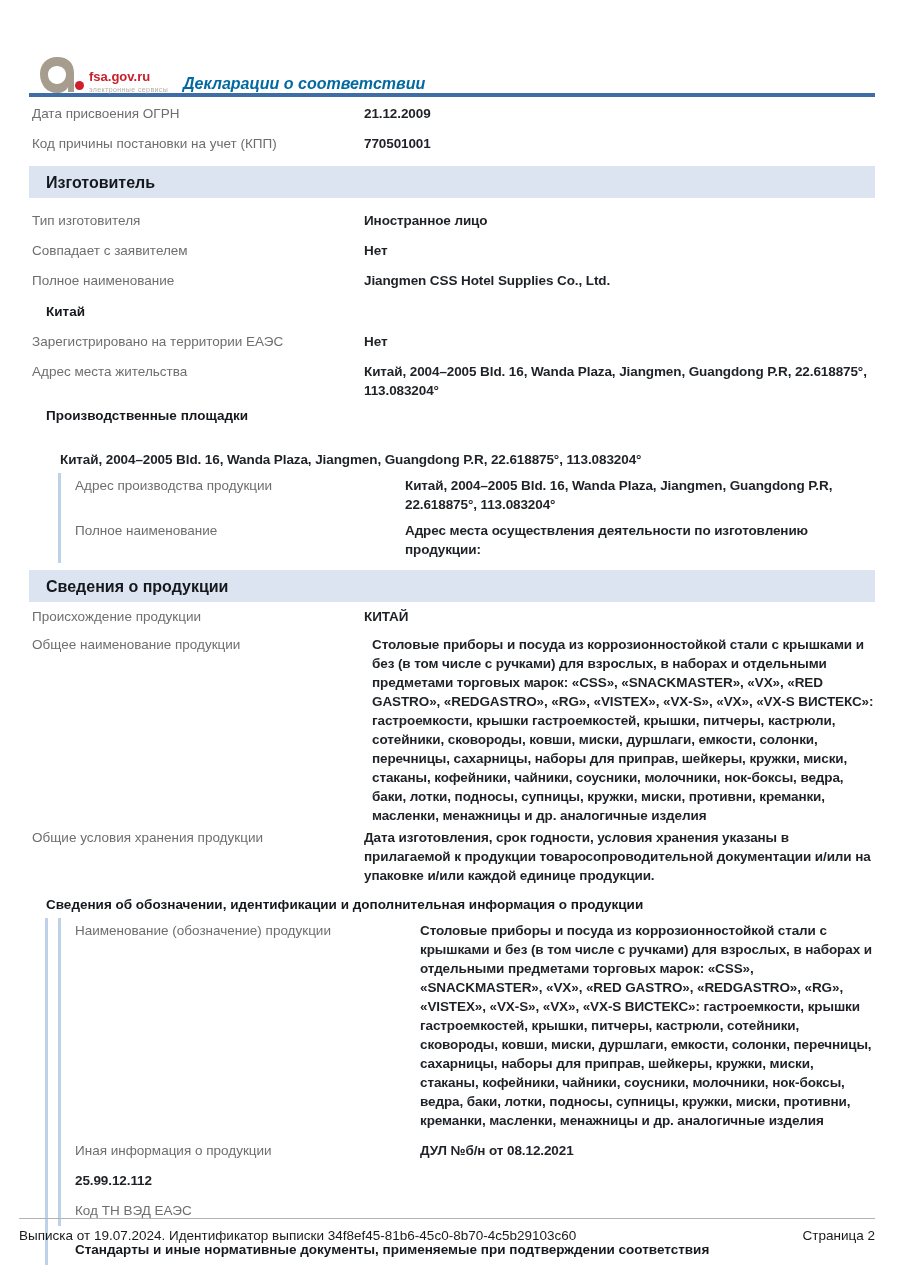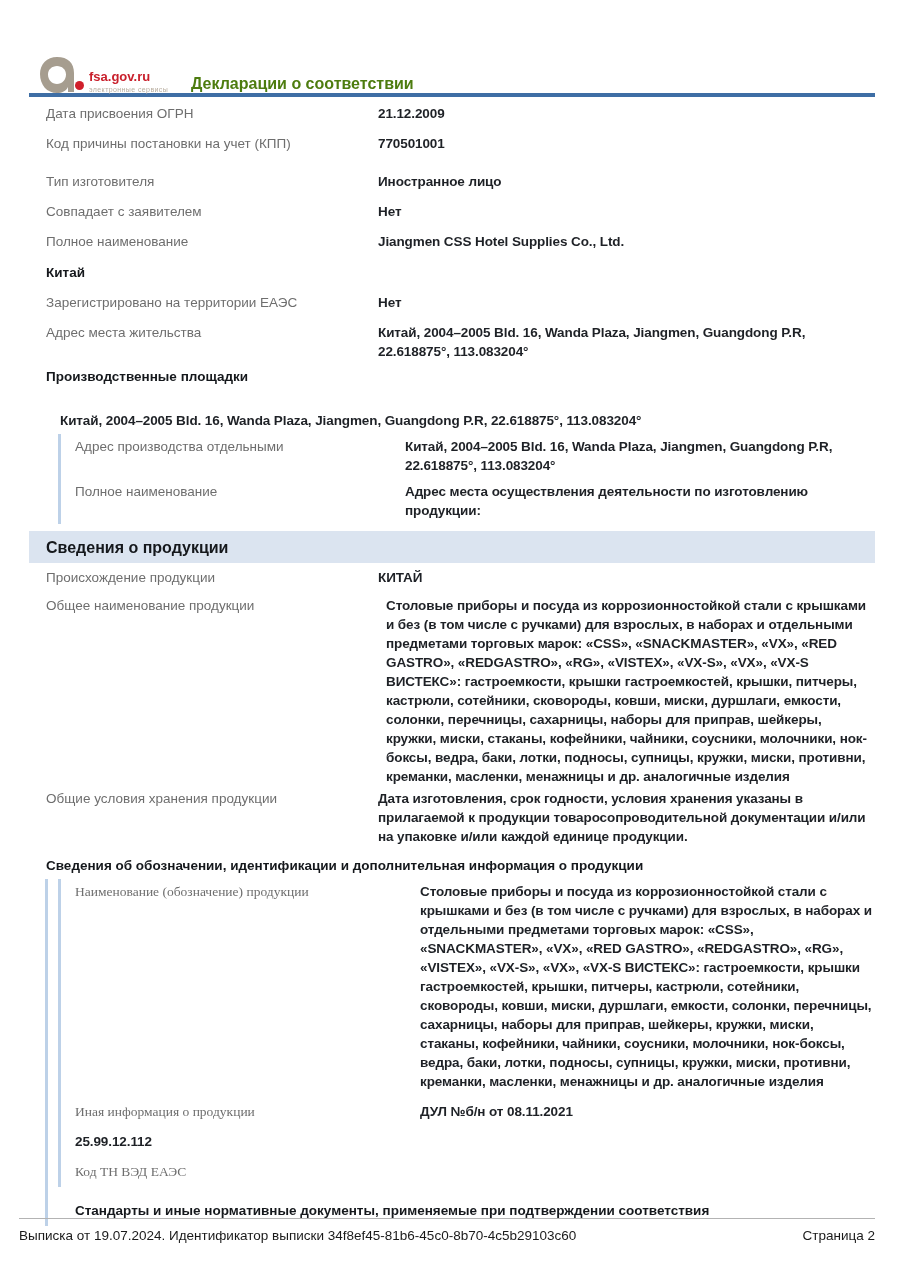--- a/index.html
+++ b/index.html
@@ -12,26 +12,26 @@
   .content { margin:0 29px; }
 
   
   .doc-header { display:flex; align-items:flex-end; padding:41px 0 0 11px; height:93px; }
   .logo { display:flex; align-items:flex-start; }
   .logo-glyph { position:relative; width:34px; height:36px; }
   .logo-dot { position:absolute; right:-10px; bottom:3px; width:9px; height:9px; border-radius:50%; background:#d01f2b; }
   .logo-text { margin-left:15px; padding-top:13px; width:86px; }
   .logo-site { color:#c9202c; font-weight:700; font-size:13px; line-height:14px; }
   .logo-tagline { color:#b7ac9e; font-size:7px; letter-spacing:0.4px; margin-top:2px; white-space:nowrap; }
-  .doc-title { margin-left:16px; padding-top:2px; font-size:16px; font-weight:700; color:#4d7c0f; }
+  .doc-title { margin-left:8px; padding-top:2px; font-size:16px; font-weight:700; color:#0369a1;font-style:italic; }
 
   .blue-rule { height:4px; background:#3e6ea5; }
 
   
-  .row { display:flex; margin-left:17px; padding:5px 0 6px; font-size:13.5px; line-height:19px; }
+  .row { display:flex; margin-left:3px; padding:5px 0 6px; font-size:13.5px; line-height:19px; }
   .lbl { flex:0 0 332px; color:#6e6e6e; padding-right:12px; }
   .val { flex:1; font-weight:700; color:#1e2126; letter-spacing:-0.1px; }
   .top-rows { padding-top:2px; }
   .after-header { padding-top:8px; }
 
   .section-header {
     background:#dbe4f0; margin-top:7px; padding:7px 0 6px 17px;
     font-size:16px; font-weight:700; line-height:19px; color:#15181c;
   }
   .subheader { margin-left:17px; font-size:13.5px; font-weight:700; color:#15181c; padding:6px 0; line-height:19px; }
@@ -39,21 +39,21 @@
 
   .site-address { margin:25px 0 4px 31px; font-size:13.5px; font-weight:700; line-height:19px; letter-spacing:-0.1px; }
 
   .block1 { margin-left:29px; border-left:3px solid #bdd1e8; padding-left:14px; }
   .block1 .row { margin-left:0; padding:3px 0 4px; }
   .block1 .lbl { flex:0 0 330px; }
 
   .block-outer { margin-left:16px; border-left:3px solid #bdd1e8; }
   .block-inner { margin-left:10px; border-left:3px solid #bdd1e8; padding-left:14px; }
   .block-inner .row { margin-left:0; padding:3px 0 6px; }
-  .block-inner .lbl { flex:0 0 345px;font-family:Liberation Serif, serif; }
+  .block-inner .lbl { flex:0 0 345px; }
   .standards-header { padding:14px 0 6px 27px; font-size:13.5px; font-weight:700; line-height:19px; color:#15181c; }
 
   .footer {
     position:absolute; left:19px; right:29px; top:1218px;
     border-top:1px solid #b3b3b3; padding-top:8px;
     display:flex; justify-content:space-between;
     font-size:13.5px; color:#1a1a1a; line-height:17px;
   }
 </style>
 </head>
@@ -83,20 +83,21 @@
     <div class="row">
       <div class="lbl">Дата присвоения ОГРН</div>
       <div class="val">21.12.2009</div>
     </div>
     <div class="row">
       <div class="lbl">Код причины постановки на учет (КПП)</div>
       <div class="val">770501001</div>
     </div>
   </div>
 
+  <div class="section-header">Изготовитель</div>
 
   <div class="after-header">
     <div class="row">
       <div class="lbl">Тип изготовителя</div>
       <div class="val">Иностранное лицо</div>
     </div>
     <div class="row">
       <div class="lbl">Совпадает с заявителем</div>
       <div class="val">Нет</div>
     </div>
@@ -118,21 +119,21 @@
       <div class="val">Китай, 2004–2005 Bld. 16, Wanda Plaza, Jiangmen, Guangdong P.R, 22.618875°, 113.083204°</div>
     </div>
   </div>
 
   <div class="subheader flat">Производственные площадки</div>
 
   <div class="site-address">Китай, 2004–2005 Bld. 16, Wanda Plaza, Jiangmen, Guangdong P.R, 22.618875°, 113.083204°</div>
 
   <div class="block1">
     <div class="row">
-      <div class="lbl">Адрес производства отдельными</div>
+      <div class="lbl">Адрес производства продукции</div>
       <div class="val">Китай, 2004–2005 Bld. 16, Wanda Plaza, Jiangmen, Guangdong P.R, 22.618875°, 113.083204°</div>
     </div>
     <div class="row">
       <div class="lbl">Полное наименование</div>
       <div class="val">Адрес места осуществления деятельности по изготовлению продукции:</div>
     </div>
   </div>
 
   <div class="section-header">Сведения о продукции</div>
 
@@ -154,21 +155,21 @@
   <div class="subheader" style="padding:4px 0;">Сведения об обозначении, идентификации и дополнительная информация о продукции</div>
 
   <div class="block-outer">
     <div class="block-inner">
       <div class="row">
         <div class="lbl">Наименование (обозначение) продукции</div>
         <div class="val">Столовые приборы и посуда из коррозионностойкой стали с крышками и без (в том числе с ручками) для взрослых, в наборах и отдельными предметами торговых марок: «CSS», «SNACKMASTER», «VX», «RED GASTRO», «REDGASTRO», «RG», «VISTEX», «VX-S», «VX», «VX-S ВИСТЕКС»: гастроемкости, крышки гастроемкостей, крышки, питчеры, кастрюли, сотейники, сковороды, ковши, миски, дуршлаги, емкости, солонки, перечницы, сахарницы, наборы для приправ, шейкеры, кружки, миски, стаканы, кофейники, чайники, соусники, молочники, нок-боксы, ведра, баки, лотки, подносы, супницы, кружки, миски, противни, креманки, масленки, менажницы и др. аналогичные изделия</div>
       </div>
       <div class="row" style="padding:5px 0 6px;">
         <div class="lbl">Иная информация о продукции</div>
-        <div class="val">ДУЛ №б/н от 08.11.2021</div>
+        <div class="val">ДУЛ №б/н от 08.12.2021</div>
       </div>
       <div class="row" style="padding:5px 0 6px;">
         <div class="val">25.99.12.112</div>
       </div>
       <div class="row" style="padding:5px 0 6px;">
         <div class="lbl">Код ТН ВЭД ЕАЭС</div>
       </div>
     </div>
     <div class="standards-header">Стандарты и иные нормативные документы, применяемые при подтверждении соответствия</div>
   </div>

